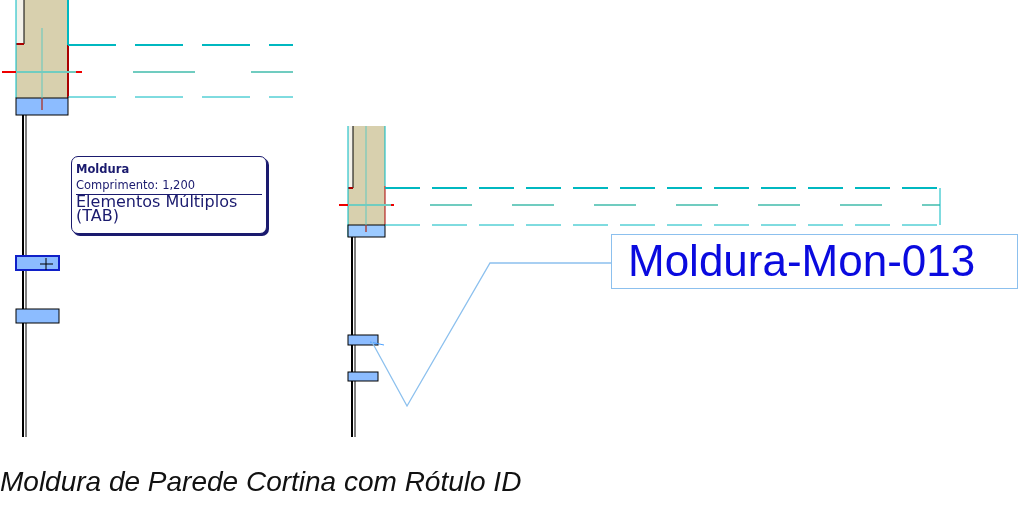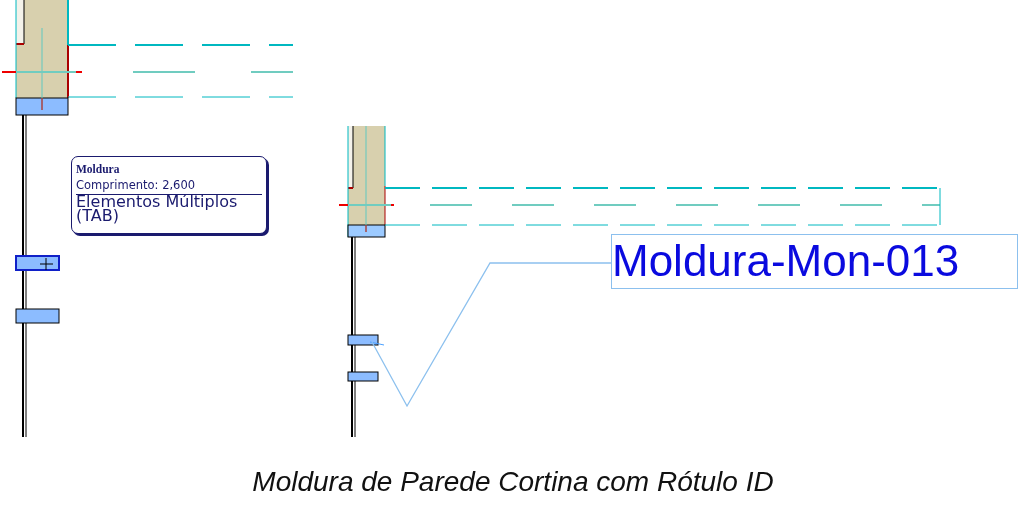--- a/index.html
+++ b/index.html
@@ -1,22 +1,22 @@
 <!DOCTYPE html>
 <html><head>
 <meta charset="utf-8">
 <style>
   html,body{margin:0;padding:0;background:#fff;}
   body{width:1026px;height:508px;position:relative;overflow:hidden;font-family:"DejaVu Sans",sans-serif;}
   #canvas{position:absolute;left:0;top:0;width:1026px;height:508px;}
   .tooltip{position:absolute;left:71px;top:156px;width:196px;height:78px;box-sizing:border-box;border:1.5px solid #1a1a6e;border-radius:7px;background:#fff;box-shadow:2px 2px 0 #1a1a6e;padding:4px 4px 0 4px;font-size:11.5px;color:#1a1a6e;line-height:16px;}
-  .tooltip .t-title{font-weight:bold;font-family:Liberation Serif, serif;}
+  .tooltip .t-title{font-weight:bold;}
   .tooltip .t-foot{border-top:1px solid #1a1a6e;margin-top:1px;font-size:16px;line-height:14px;}
-  .id-label{position:absolute;left:611px;top:234px;width:407px;height:55px;box-sizing:border-box;border:1px solid #8cc0ee;background:#fff;color:#0a0adf;font-family:"Liberation Sans",sans-serif;font-size:44px;line-height:52px;padding-left:0;white-space:nowrap;}
-  .caption{position:absolute;left:0;top:466px;width:1026px;text-align:center;font-family:"Liberation Sans",sans-serif;font-style:italic;font-size:28px;color:#111;}
+  .id-label{position:absolute;left:611px;top:234px;width:407px;height:55px;box-sizing:border-box;border:1px solid #8cc0ee;background:#fff;color:#0a0adf;font-family:"Liberation Sans",sans-serif;font-size:44px;line-height:52px;padding-left:16px;white-space:nowrap;}
+  .caption{position:absolute;left:0;top:466px;width:1026px;font-family:"Liberation Sans",sans-serif;font-style:italic;font-size:28px;color:#111;}
 </style>
 </head>
 <body>
 
 <svg id="canvas" viewBox="0 0 1026 508" xmlns="http://www.w3.org/2000/svg">
 
   <g>
     <rect x="16" y="0" width="52" height="98" fill="#d8d0ae"></rect>
     <rect x="16" y="0" width="8" height="44" fill="#f4f2ea"></rect>
     <line x1="24" y1="0" x2="24" y2="44" stroke="#000" stroke-width="1"></line>
@@ -67,19 +67,19 @@
     <line x1="355" y1="237" x2="355" y2="437" stroke="#000" stroke-width="1"></line>
   </g>
   <rect x="348" y="335" width="30" height="10" fill="#8cbcff" stroke="#000" stroke-width="1"></rect>
   <rect x="348" y="372" width="30" height="9" fill="#8cbcff" stroke="#000" stroke-width="1"></rect>
   <polyline points="370,342 384,345 M" fill="none" stroke="#4aa0ff" stroke-width="1"></polyline>
   <polyline points="372,342 407,406 490,263 611,263" fill="none" stroke="#8cc0ee" stroke-width="1.3"></polyline>
 </svg>
 
 <div class="tooltip">
   <div class="t-title">Moldura</div>
-  <div>Comprimento: 2,600</div>
+  <div>Comprimento: 1,200</div>
   <div class="t-foot">Elementos Múltiplos (TAB)</div>
 </div>
 
 <div class="id-label">Moldura-Mon-013</div>
 
 <div class="caption">Moldura de Parede Cortina com Rótulo ID</div>
 
 </body></html>

